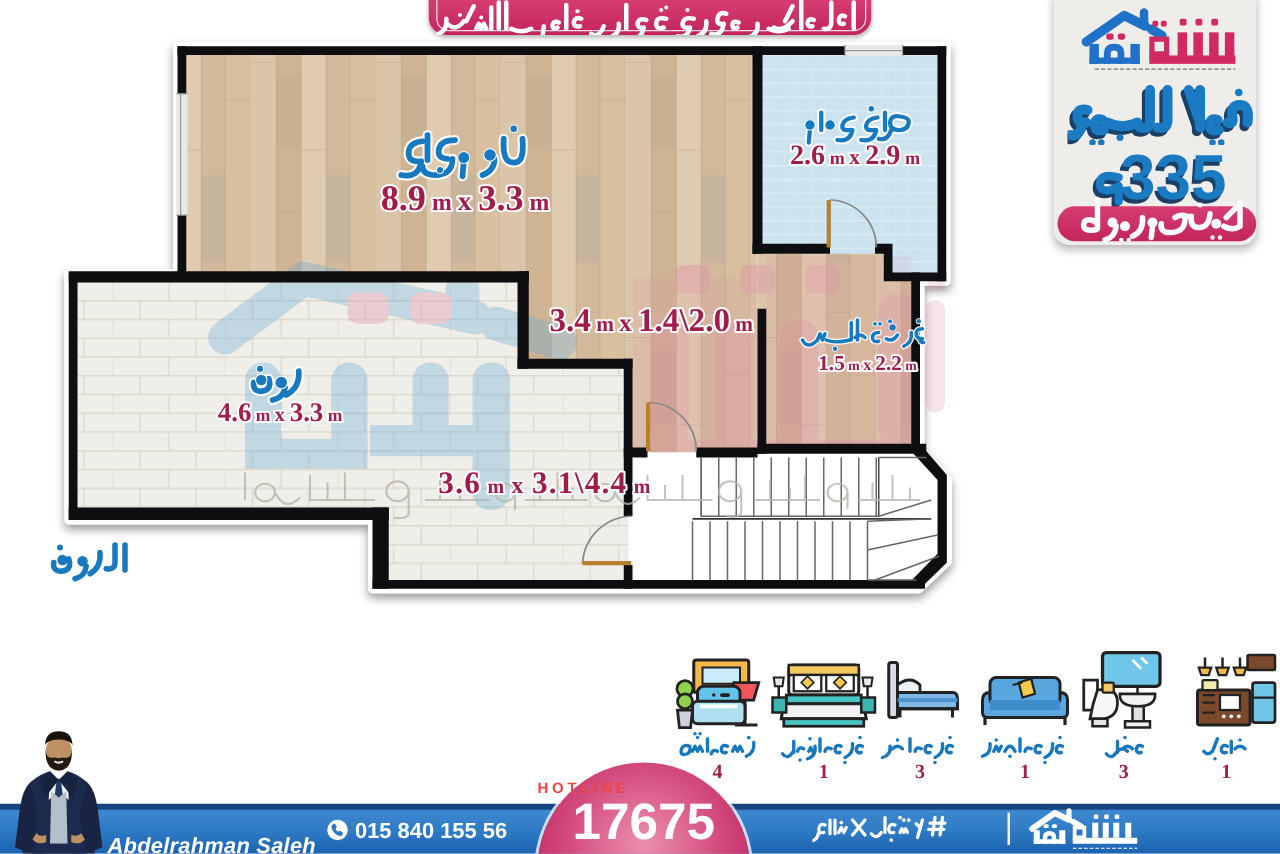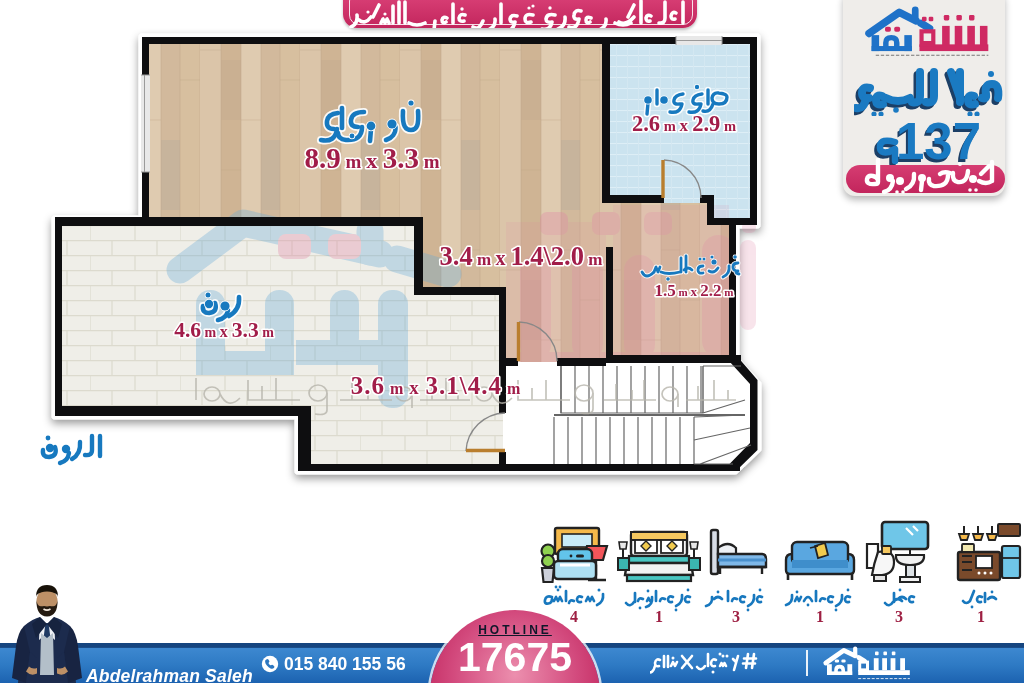--- a/index.html
+++ b/index.html
@@ -380,21 +380,21 @@
   <g fill="#1a7ac2">
     <circle cx="137" cy="14" r="3"></circle>
     <circle cx="116" cy="54" r="2.6"></circle>
       <circle cx="123" cy="54" r="2.6"></circle>
     <circle cx="42" cy="50" r="2.8"></circle>
     <circle cx="20" cy="54" r="2.6"></circle>
       <circle cx="27" cy="54" r="2.6"></circle>
   </g>
 </svg>
 
-<div class="abs" style="left:896px;top:112px;width:120px;height:50px;color:#1a7ac2;font-size:51px;font-weight:bold;font-family:'Liberation Sans',sans-serif;text-shadow:-2px 3px 0 #1c3f66;letter-spacing:0px;">137</div>
+<div class="abs" style="left:896px;top:112px;width:120px;height:50px;color:#1a7ac2;font-size:51px;font-weight:bold;font-family:'Liberation Sans',sans-serif;text-shadow:-2px 3px 0 #1c3f66;letter-spacing:0px;">335</div>
 <svg class="abs" style="left:869px;top:130px" width="32" height="40" viewBox="0 0 32 40">
   <g stroke="#1c3f66" stroke-width="6.5" fill="none" stroke-linecap="round" stroke-linejoin="round" transform="translate(-2.5,3)">
     <path d="M26,12 Q12,8 11,16 Q10,24 20,22 L26,19 V31"></path>
   </g>
   <path d="M26,12 Q12,8 11,16 Q10,24 20,22 L26,19 V31" stroke="#1a7ac2" stroke-width="6.5" fill="none" stroke-linecap="round" stroke-linejoin="round"></path>
 </svg>
 
 <div class="abs" style="left:846px;top:165px;width:159px;height:28px;background:linear-gradient(180deg,#d63d72,#c2255c);border-radius:14px;"></div>
 <svg class="abs" style="left:840px;top:153px" width="160" height="44" viewBox="0 0 160 44">
   <g stroke="#ffffff" stroke-width="4.4" fill="none" stroke-linecap="round" stroke-linejoin="round">
@@ -568,21 +568,21 @@
   <path d="M51,88 q5,1.5 8,-1.5 l3,5 q-5,5 -11,2 z" fill="#bd9066"></path>
   <path d="M31,88 q-5,1.5 -8,-1.5 l-3,5 q5,5 11,2 z" fill="#bd9066"></path>
 </svg>
 
 <svg class="abs" style="left:261px;top:655px" width="18" height="18" viewBox="0 0 22 22">
   <circle cx="11" cy="11" r="10" fill="#fff"></circle>
   <path d="M6.5,5.5 q1.5,-1.5 2.5,0 l1,1.5 q0.8,1.2 -0.5,2.2 q-0.8,0.7 0.5,2.2 q1.3,1.5 2.2,1 q1.2,-1 2.2,-0.2 l1.5,1.2 q1.3,1.2 -0.2,2.5 q-1.5,1.5 -4,0.5 q-2.5,-1 -4.5,-3.5 q-2,-2.5 -2.2,-4.8 q-0.2,-1.8 1.5,-2.6 z" fill="#2d77c0"></path>
 </svg>
 
 <div class="abs" style="left:430px;top:610px;width:170px;height:170px;border-radius:50%;background:radial-gradient(circle at 50% 38%, #ec8fae 0%, #d34b7e 45%, #bd1e57 80%);box-shadow:0 0 0 2.5px rgba(255,255,255,0.75);"></div>
-<div class="abs" style="left:430px;top:623px;width:170px;text-align:center;color:#0f172a;font-size:12px;font-weight:bold;letter-spacing:3px;text-decoration:underline;">HOTLINE</div>
+<div class="abs" style="left:430px;top:623px;width:170px;color:#ef4444;font-size:12px;font-weight:bold;letter-spacing:3px;">HOTLINE</div>
 <div class="abs" style="left:430px;top:634px;width:170px;text-align:center;color:#fff;font-size:41px;font-weight:bold;">17675</div>
 
 <svg class="abs" style="left:650px;top:648px" width="110" height="32" viewBox="0 0 110 32">
   <g stroke="#ffffff" stroke-width="2.6" fill="none" stroke-linecap="round" stroke-linejoin="round">
     <path d="M98,6 L96,20 M104,6 L102,20 M94,10.5 h12 M93,15.5 h12"></path>
     <path d="M88,8 l-4,14 M86,14 l-3,-3 M76,18 l-1.5,-3 l-1.5,3 l-1.5,-3 l-1.5,3 M66,12 Q62,10 61,15 Q61,19 65,18 M58,6 V18 M55,18 Q51,24 47,19"></path>
     <path d="M42,8 L32,20 M32,8 L42,20"></path>
     <path d="M27,14 l-2,4 l-2,-4 l-2,4 M18,8 V19 M14,8 V19 M10,12 Q6,10 5,15 Q5,19 9,18 M5,18 Q3,26 -2,24"></path>
   </g>
   <g fill="#ffffff">

